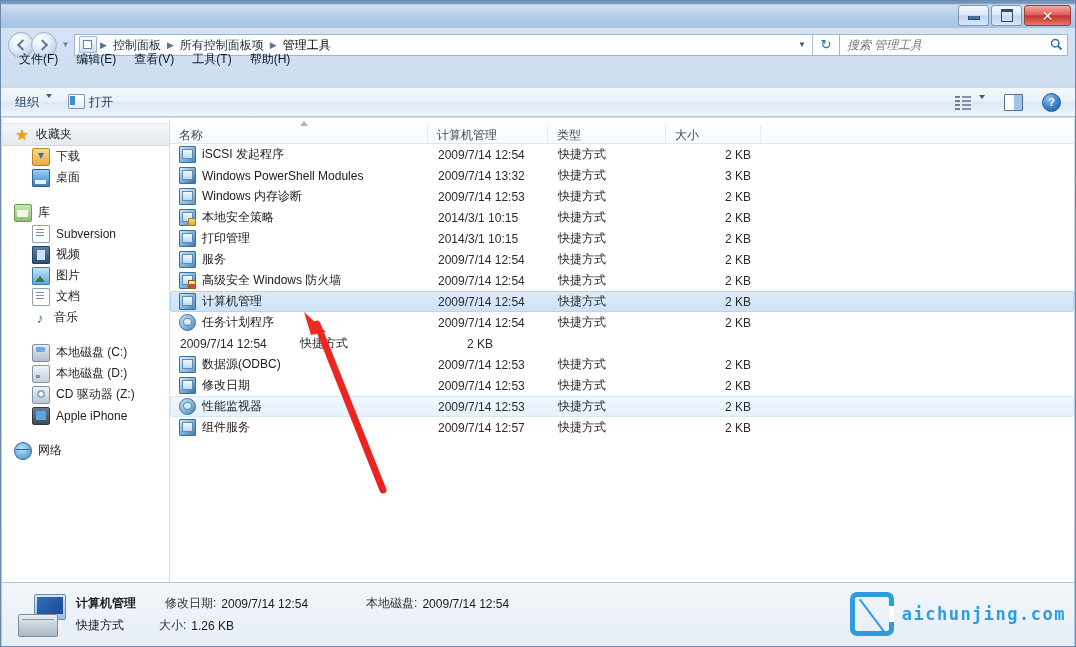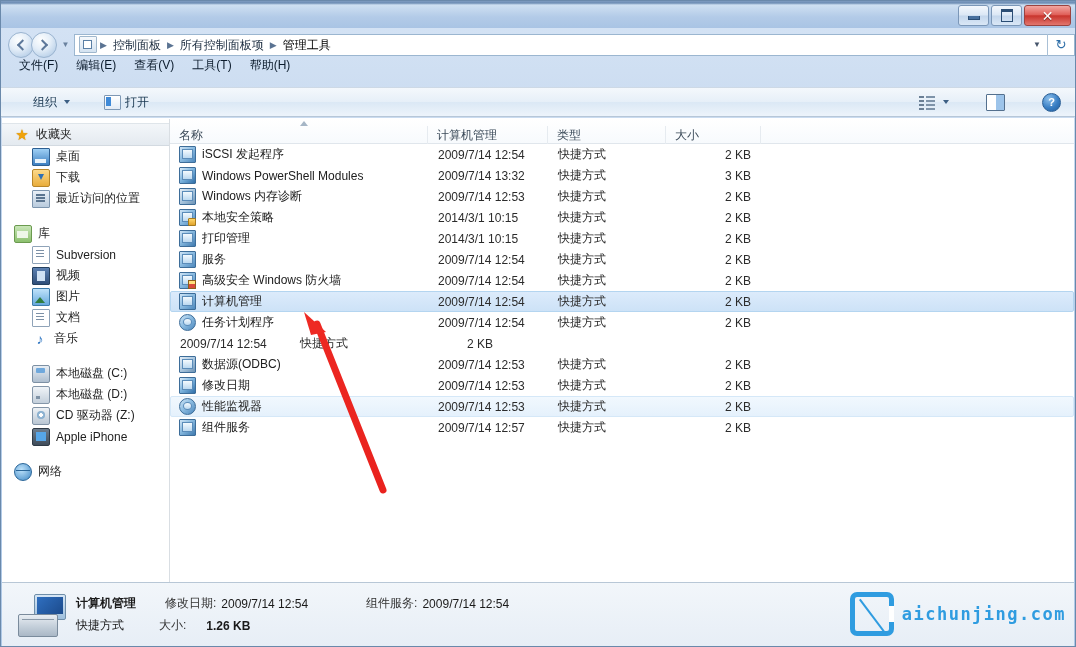--- a/index.html
+++ b/index.html
@@ -87,33 +87,33 @@
     flex:1;border:none;outline:none;background:transparent;height:20px;padding-left:7px;
     font-family:inherit;font-size:12px;font-style:italic;color:#808080;
   }
   .searchico{
     width:22px;height:20px;display:flex;align-items:center;justify-content:center;cursor:pointer;
   }
   .searchico svg{display:block;}
 
   
   .menubar{
-    position:absolute;left:0;top:52px;width:100%;height:24px;display:flex;align-items:center;
+    position:absolute;left:0;top:46px;width:100%;height:24px;display:flex;align-items:center;
     padding-left:9px;box-sizing:border-box;
   }
   .menuitem{padding:2px 9px;color:#0b1b2c;cursor:pointer;white-space:nowrap;}
 
   
   .cmdbar{
     position:absolute;left:0;top:86px;width:100%;height:30px;
     background:linear-gradient(to bottom,#f4f8fc 0%,#e6eff8 50%,#dbe8f5 51%,#edf4fb 100%);
     border-top:1px solid #cdd9e6;border-bottom:1px solid #b7c7d8;
     display:flex;align-items:center;box-sizing:border-box;padding:0 6px;
   }
-  .cmditem{display:flex;align-items:center;gap:4px;padding:3px 8px;color:#17354f;cursor:pointer;border-radius:2px;margin-left:18px;}
+  .cmditem{display:flex;gap:4px;padding:3px 8px;color:#17354f;cursor:pointer;border-radius:2px;}
   .caret{width:0;height:0;border-left:3.5px solid transparent;border-right:3.5px solid transparent;border-top:4px solid #3c5f84;margin-left:3px;}
   .openico{
     width:15px;height:13px;background:linear-gradient(to bottom,#ffffff,#e2ebf5);
     border:1px solid #7e98b4;position:relative;border-radius:1px;
   }
   .openico:after{content:"";position:absolute;left:1px;top:1px;width:5px;height:9px;background:#3f8ad8;}
   .cmdright{margin-left:auto;display:flex;align-items:center;gap:3px;}
   .viewico{width:17px;height:15px;position:relative;cursor:pointer;}
   .viewico i{position:absolute;left:0;width:5px;height:2px;background:#6a7f95;display:block;}
   .viewico b{position:absolute;left:7px;width:9px;height:2px;background:#7e93a9;display:block;}
@@ -332,20 +332,29 @@
       <span class="crumbsep">▶</span>
       <span class="crumb">控制面板</span>
       <span class="crumbsep">▶</span>
       <span class="crumb">所有控制面板项</span>
       <span class="crumbsep">▶</span>
       <span class="crumb last">管理工具</span>
       <span class="addrdrop">▼</span>
       <span class="refreshbtn">↻</span>
     </div>
 
+    <div class="searchbox">
+      <input class="searchinput" type="text" placeholder="搜索 管理工具" style="">
+      <span class="searchico">
+        <svg width="13" height="13" viewBox="0 0 13 13">
+          <circle cx="5.2" cy="5.2" r="3.7" fill="none" stroke="#2f6fa8" stroke-width="1.5"></circle>
+          <line x1="8" y1="8" x2="11.6" y2="11.6" stroke="#2f6fa8" stroke-width="1.8"></line>
+        </svg>
+      </span>
+    </div>
   </div>
 
   <div class="menubar">
     <span class="menuitem">文件(F)</span>
     <span class="menuitem">编辑(E)</span>
     <span class="menuitem">查看(V)</span>
     <span class="menuitem">工具(T)</span>
     <span class="menuitem">帮助(H)</span>
   </div>
 
@@ -383,30 +392,26 @@
 
   <div class="content">
 
     <div class="sidebar">
 
       <div class="navrow header sel">
         <span class="navico ic-star">★</span>
         <span>收藏夹</span>
       </div>
       <div class="navrow child">
+        <span class="navico ic-dl"></span>
+        <span>下载</span>
+      </div>
+      <div class="navrow child">
         <span class="navico ic-desk"></span>
         <span>桌面</span>
-      </div>
-      <div class="navrow child">
-        <span class="navico ic-dl"></span>
-        <span>下载</span>
-      </div>
-      <div class="navrow child">
-        <span class="navico ic-recent"></span>
-        <span>最近访问的位置</span>
       </div>
 
       <div class="gap"></div>
 
       <div class="navrow header">
         <span class="navico ic-lib"></span>
         <span>库</span>
       </div>
       <div class="navrow child">
         <span class="navico ic-doc"></span>
@@ -610,27 +615,27 @@
   <div class="details">
     <div class="detico">
       <div class="detmon"></div>
       <div class="detbox"></div>
     </div>
     <div class="dettext">
       <div class="detline">
         <span class="detname">计算机管理</span>
         <span class="detlabel">修改日期:</span>
         <span style="margin-left:5px">2009/7/14 12:54</span>
-        <span class="detlabel detcol2">组件服务:</span>
+        <span class="detlabel detcol2">本地磁盘:</span>
         <span style="margin-left:5px">2009/7/14 12:54</span>
       </div>
       <div class="detsub">
         <span class="k">快捷方式</span>
         <span class="detlabel">大小:</span>
-        <span style="margin-left:20px;font-weight:bold">1.26 KB</span>
+        <span style="margin-left:5px;font-weight:normal">1.26 KB</span>
       </div>
     </div>
   </div>
 
   <div class="watermark">
     <div class="wm-mark"></div>
     <div class="wm-text">
       <div class="wm-en">aichunjing.com</div>
     </div>
   </div>

